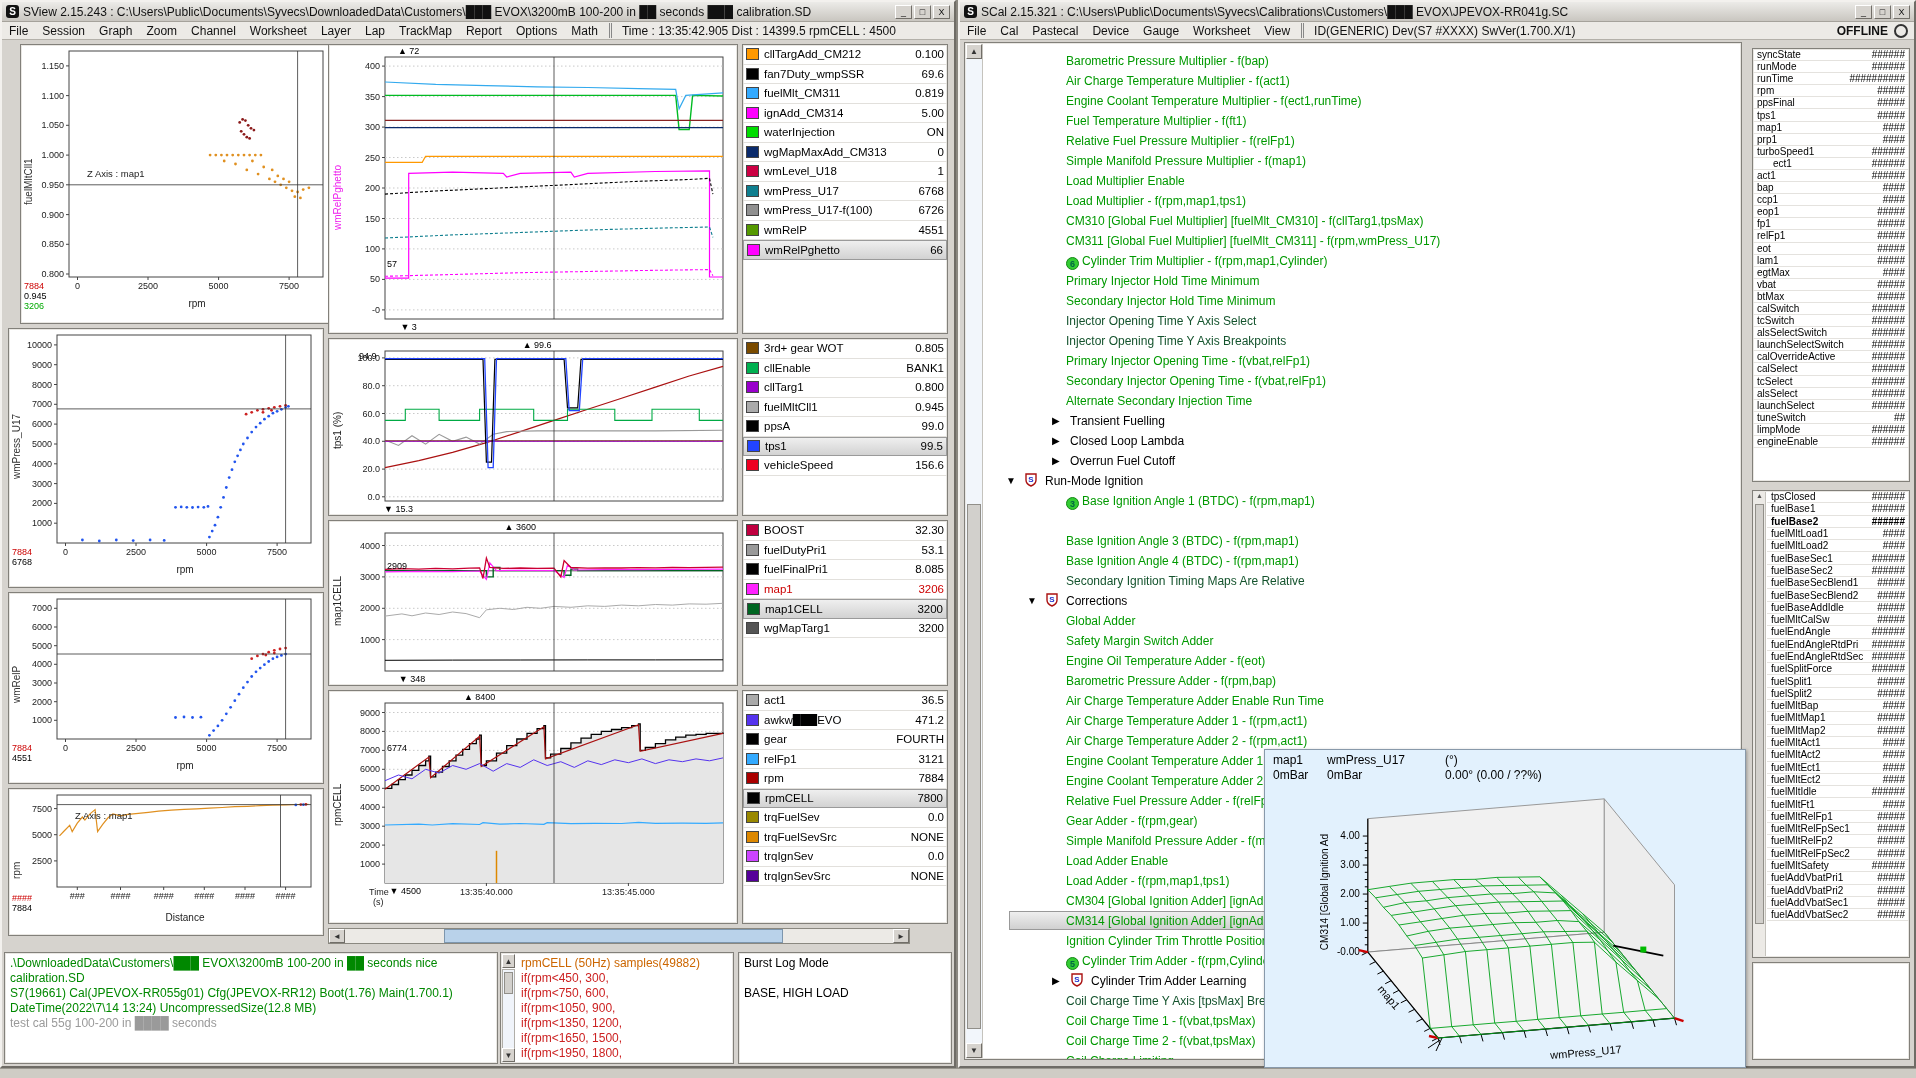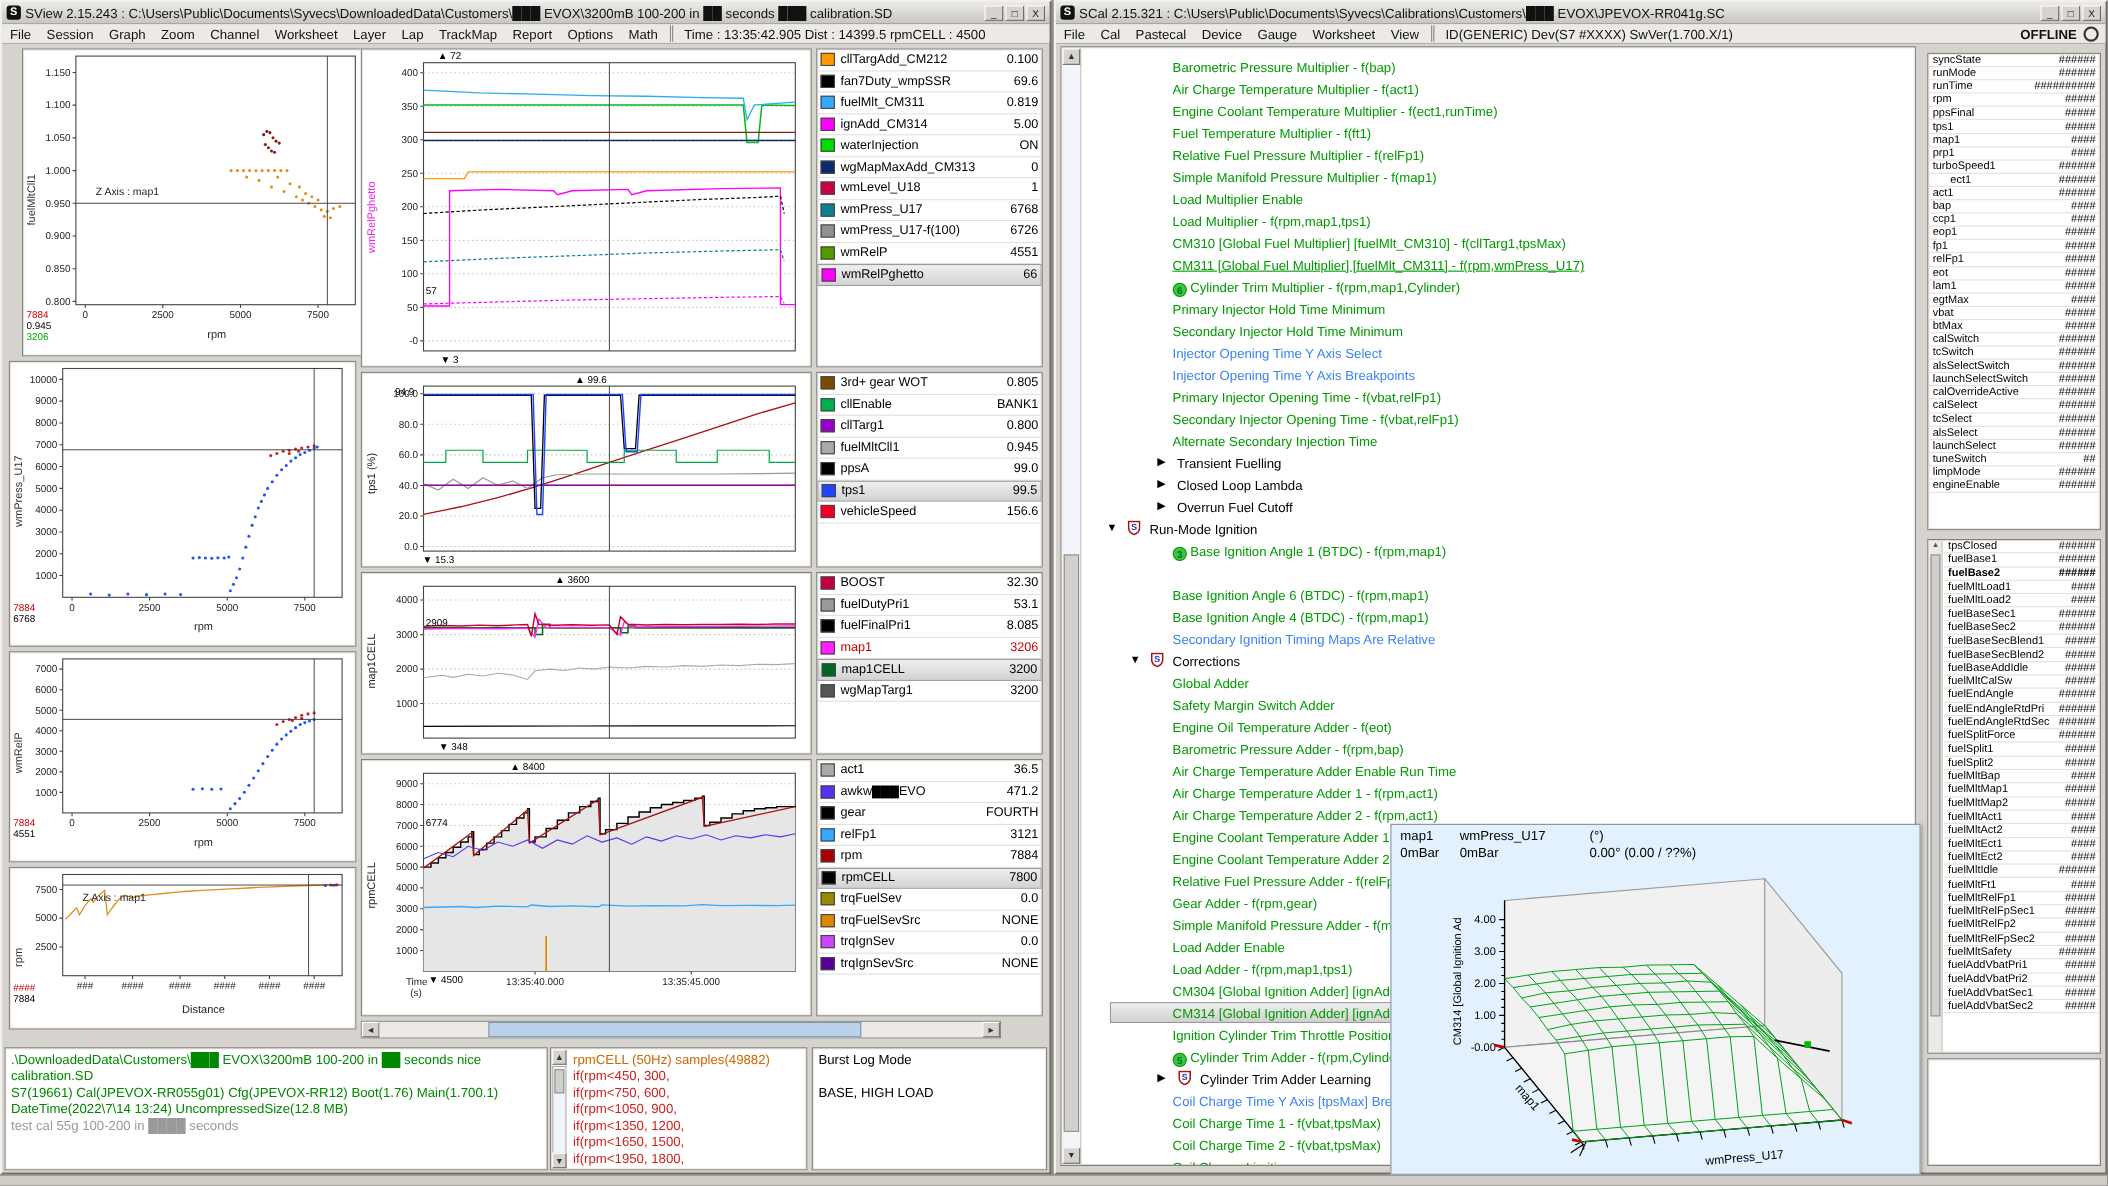--- a/index.html
+++ b/index.html
@@ -25,21 +25,21 @@
   .logbox{font-size:12px;line-height:15px;padding:3px 5px;overflow:hidden;}
   .green{color:#008800;} .grayt{color:#9a9a9a;} .redt{color:#cc2222;} .orng{color:#cc6600;}
   .hscroll{position:absolute;height:16px;background:#e4e2de;border:1px solid #8a8880;display:flex;}
   .sarrow{width:16px;height:100%;background:#d6d3ce;border:1px solid;border-color:#fff #716e68 #716e68 #fff;font-size:8px;text-align:center;line-height:13px;color:#333;flex:none;}
   .strack{flex:1;position:relative;background:#eceae6;}
   .sthumb{position:absolute;top:0;bottom:0;background:#b9d2ea;border:1px solid #7d96ad;}
   .vscroll{position:absolute;width:17px;background:#f0f4fa;border:1px solid #b0aea8;}
   .vthumb{position:absolute;left:1px;right:1px;background:#d2d0cc;border:1px solid #918f89;}
   
   .treerow{position:absolute;left:24px;right:0;height:20px;font-size:12px;line-height:20px;white-space:nowrap;}
-  .tg{color:#009900;} .tb{color:#3b82f6;} .tk{color:#000;}
+  .tg{color:#009900;} .tb{color:#14532d;} .tk{color:#000;}
   .tarrow{position:absolute;font-size:9px;color:#000;top:0;}
   .badge{display:inline-block;width:13px;height:13px;border-radius:50%;background:#33cc33;border:1px solid #118811;color:#064;font-size:9px;font-weight:bold;line-height:12px;text-align:center;vertical-align:-2px;margin-right:3px;}
   .selbar{position:absolute;left:20px;right:2px;top:0;height:19px;background:linear-gradient(#efefef,#d0d0d0);border:1px solid #999;}
   .rlist{font-size:10px;color:#000;}
   .rrow{display:flex;justify-content:space-between;padding:0 4px;border-bottom:1px solid #e4e2de;align-items:center;}
   .surfwin{position:absolute;background:#e2f1fd;border:1px solid #8899aa;box-shadow:1px 1px 3px rgba(0,0,0,.3);}
   .surfhead{font-size:12px;color:#000;position:absolute;white-space:nowrap;}
   .statusstrip{position:absolute;left:0;right:0;bottom:0;height:10px;background:#cfccc5;border-top:1px solid #9a978f;}
 </style>
 </head>
@@ -754,21 +754,21 @@
           <div class="treerow" style="top: 128px;">
             <span class="tg" style="position: absolute; left: 77px;"><span>Load Multiplier Enable</span></span>
           </div>
           <div class="treerow" style="top: 148px;">
             <span class="tg" style="position: absolute; left: 77px;"><span>Load Multiplier - f(rpm,map1,tps1)</span></span>
           </div>
           <div class="treerow" style="top: 168px;">
             <span class="tg" style="position: absolute; left: 77px;"><span>CM310 [Global Fuel Multiplier] [fuelMlt_CM310] - f(cllTarg1,tpsMax)</span></span>
           </div>
           <div class="treerow" style="top: 188px;">
-            <span class="tg" style="position: absolute; left: 77px; text-decoration: underline;"><span>CM311 [Global Fuel Multiplier] [fuelMlt_CM311] - f(rpm,wmPress_U17)</span></span>
+            <span class="tg" style="position: absolute; left: 77px;"><span>CM311 [Global Fuel Multiplier] [fuelMlt_CM311] - f(rpm,wmPress_U17)</span></span>
           </div>
           <div class="treerow" style="top: 208px;">
             <span class="tg" style="position: absolute; left: 77px;"><span class="badge">6</span><span>Cylinder Trim Multiplier - f(rpm,map1,Cylinder)</span></span>
           </div>
           <div class="treerow" style="top: 228px;">
             <span class="tg" style="position: absolute; left: 77px;"><span>Primary Injector Hold Time Minimum</span></span>
           </div>
           <div class="treerow" style="top: 248px;">
             <span class="tg" style="position: absolute; left: 77px;"><span>Secondary Injector Hold Time Minimum</span></span>
           </div>
@@ -804,21 +804,21 @@
             <span style="position: absolute; left: 36px;"><span><svg width="12" height="14" viewBox="0 0 12 14" style="vertical-align:-2px;margin-right:3px;">
                   <path d="M1 1 L11 1 L11 7 Q11 11 6 13 Q1 11 1 7 Z" fill="#fff" stroke="#aa1111" stroke-width="1.4"></path>
                   <text x="6" y="9" font-size="8" font-weight="bold" text-anchor="middle" fill="#2233cc">S</text>
                 </svg></span></span>
             <span class="tk" style="position: absolute; left: 56px;"><span>Run-Mode Ignition</span></span>
           </div>
           <div class="treerow" style="top: 448px;">
             <span class="tg" style="position: absolute; left: 77px;"><span class="badge">3</span><span>Base Ignition Angle 1 (BTDC) - f(rpm,map1)</span></span>
           </div>
           <div class="treerow" style="top: 488px;">
-            <span class="tg" style="position: absolute; left: 77px;"><span>Base Ignition Angle 6 (BTDC) - f(rpm,map1)</span></span>
+            <span class="tg" style="position: absolute; left: 77px;"><span>Base Ignition Angle 3 (BTDC) - f(rpm,map1)</span></span>
           </div>
           <div class="treerow" style="top: 508px;">
             <span class="tg" style="position: absolute; left: 77px;"><span>Base Ignition Angle 4 (BTDC) - f(rpm,map1)</span></span>
           </div>
           <div class="treerow" style="top: 528px;">
             <span class="tb" style="position: absolute; left: 77px;"><span>Secondary Ignition Timing Maps Are Relative</span></span>
           </div>
           <div class="treerow" style="top: 548px;">
             <span class="tarrow" style="left: 38px; font-size: 10px;">▼</span>
             <span style="position: absolute; left: 57px;"><span><svg width="12" height="14" viewBox="0 0 12 14" style="vertical-align:-2px;margin-right:3px;">

